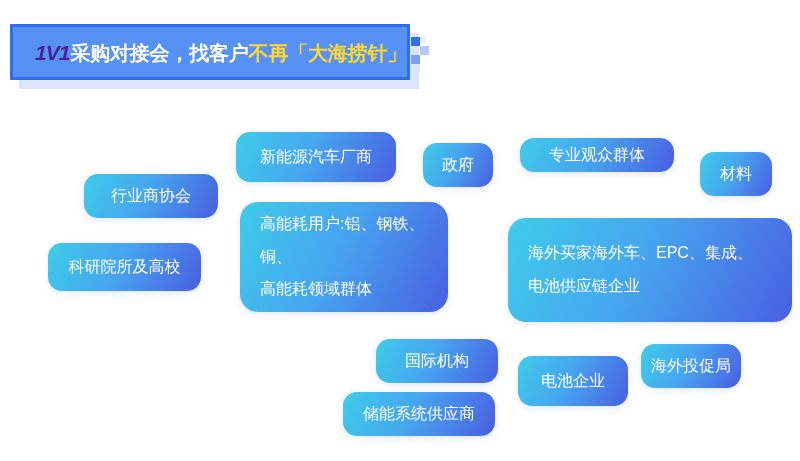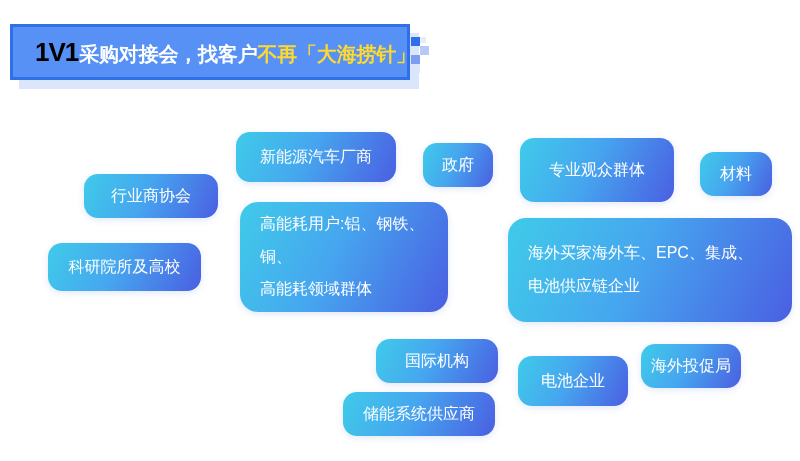--- a/index.html
+++ b/index.html
@@ -57,22 +57,23 @@
     font-weight: bold;
     color: #ffffff;
     white-space: nowrap;
     letter-spacing: -0.2px;
     line-height: 1;
   }
   .banner-text .hl {
     color: #ffd92e;
   }
   .banner-text .onev {
-    color: #000000;
-    font-size: 26px;
+    color: #4c1d95;
+    font-style: italic;
+    font-size: 21px;
     font-weight: bold;
     letter-spacing: -1px;
     padding-right: 1px;
   }
 
   
   .pixel {
     position: absolute;
   }
 
@@ -137,21 +138,21 @@
   </div>
 
   <div class="card small" style="left:236px; top:132px; width:160px; height:50px;">
     <span class="label">新能源汽车厂商</span>
   </div>
 
   <div class="card small" style="left:423px; top:143px; width:70px; height:44px;">
     <span class="label">政府</span>
   </div>
 
-  <div class="card small" style="left:520px; top:138px; width:154px; height:64px;">
+  <div class="card small" style="left:520px; top:138px; width:154px; height:34px;">
     <span class="label">专业观众群体</span>
   </div>
 
   <div class="card small" style="left:700px; top:152px; width:72px; height:44px;">
     <span class="label">材料</span>
   </div>
 
   <div class="card small" style="left:48px; top:243px; width:153px; height:48px;">
     <span class="label">科研院所及高校</span>
   </div>

